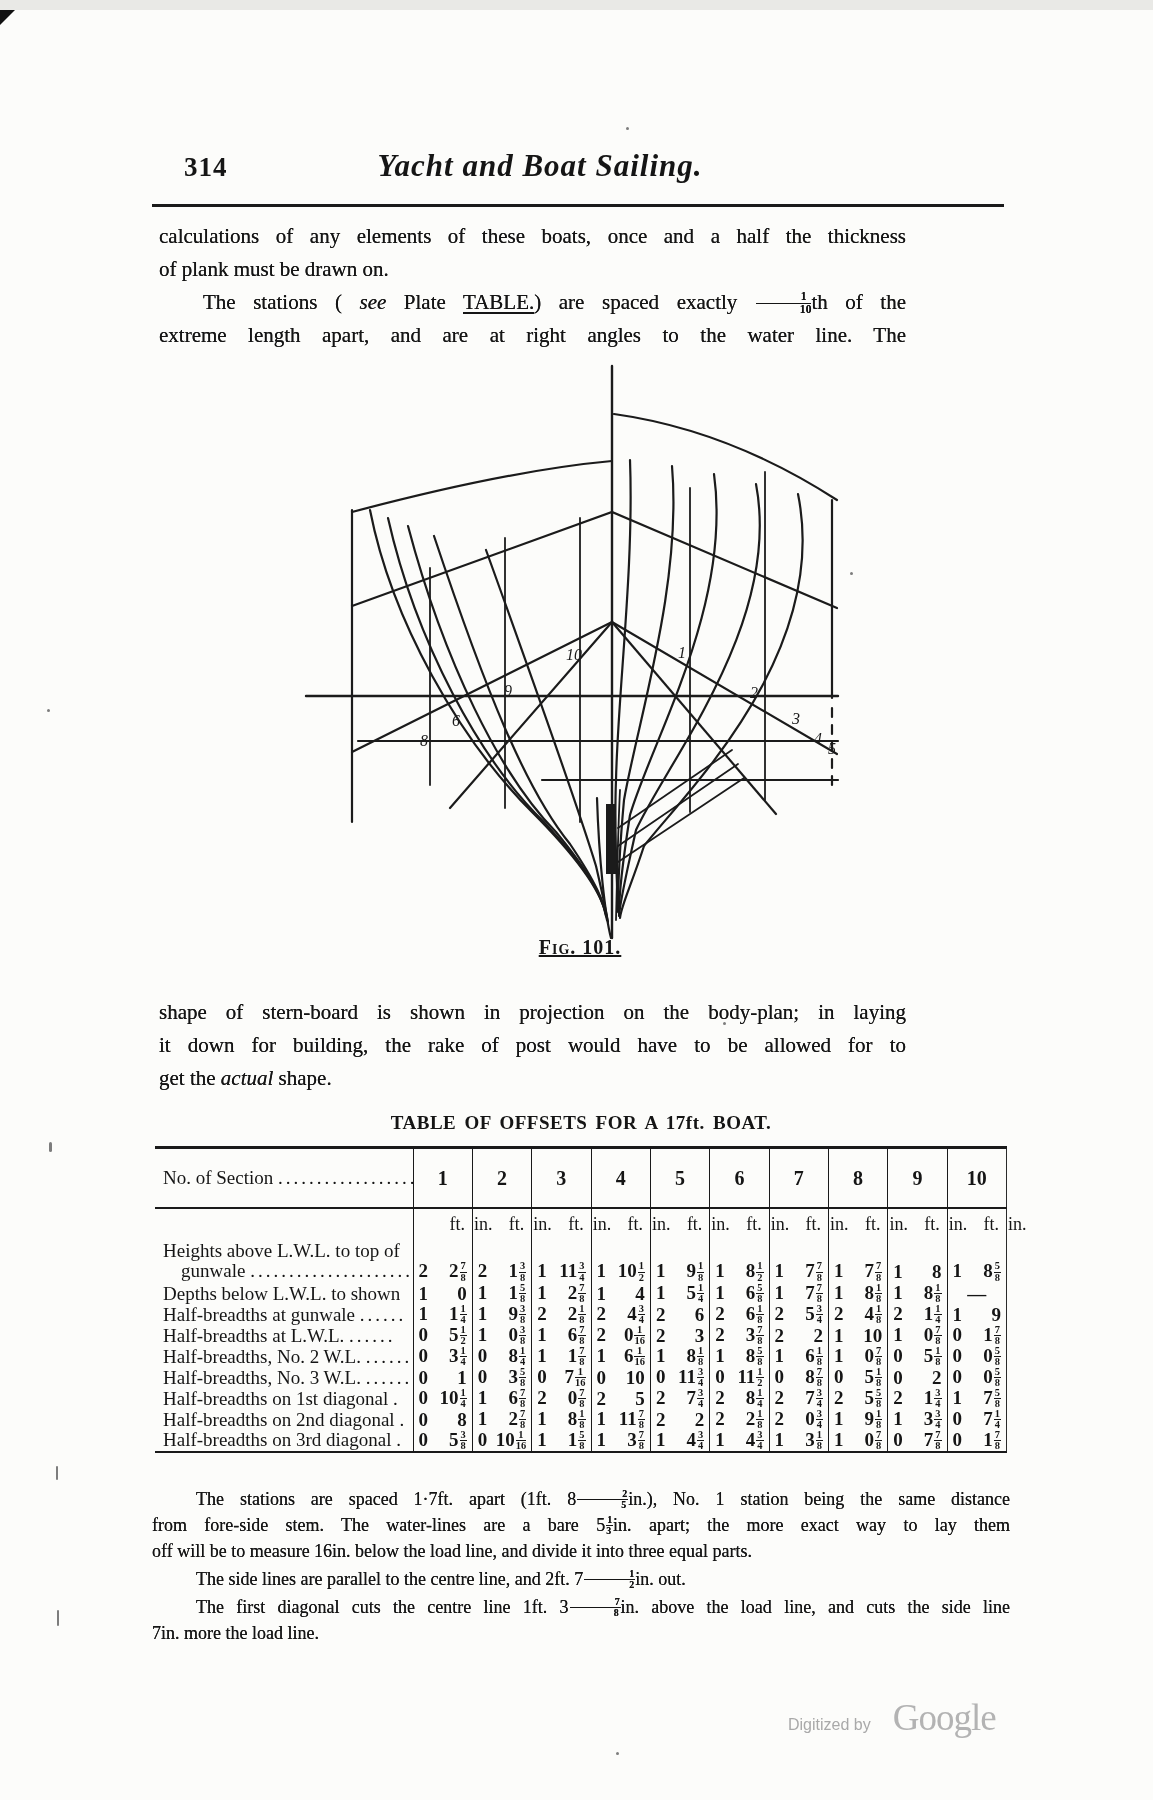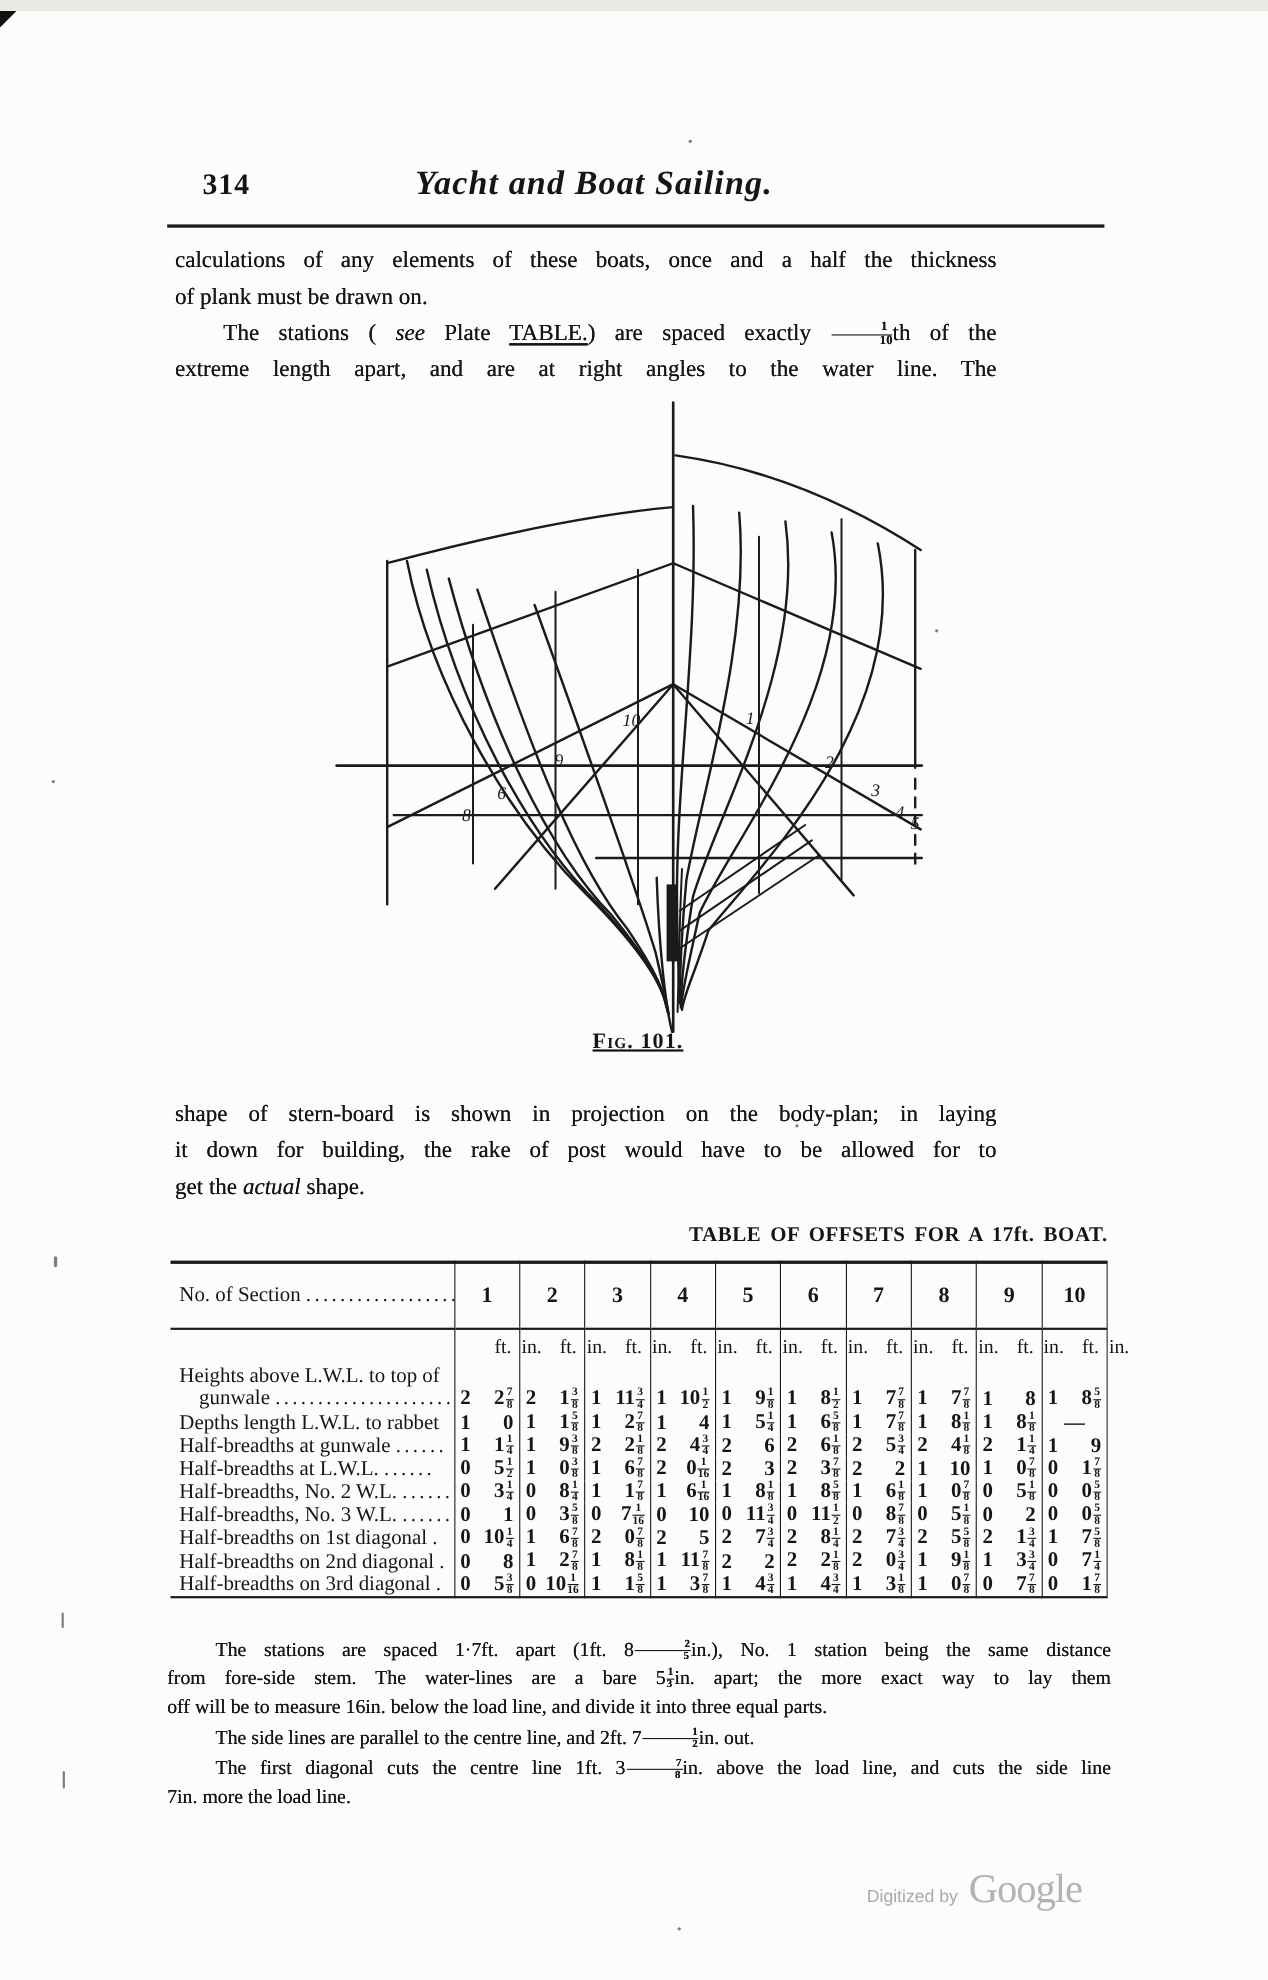--- a/index.html
+++ b/index.html
@@ -27,21 +27,21 @@
   .fr b{display:block;font-weight:inherit;border-bottom:1.4px solid currentColor;padding:0 1px 1px;}
   .fr i{display:block;font-style:normal;padding-top:1px;}
 
   
   .fig{left:300px;top:350px;width:540px;height:588px;}
   .figlab{font-family:"Liberation Serif",serif;font-style:italic;font-size:16px;fill:#1b1b1b;}
   .figcap{left:330px;top:926px;width:500px;text-align:center;font-size:20px;font-weight:bold;
           font-variant:small-caps;letter-spacing:1px;text-decoration:underline;}
 
   
-  .tbltitle{left:155px;top:1102px;width:852px;text-align:right;font-size:19px;font-weight:bold;
+  .tbltitle{left:155px;top:1102px;width:852px;text-align:center;font-size:19px;font-weight:bold;
             letter-spacing:0.5px;word-spacing:3px;}
   table.offsets{left:155px;top:1136px;width:852px;border-collapse:collapse;table-layout:fixed;
             font-size:19px;color:#151515;border-top:3px solid #1a1a1a;border-bottom:2.5px solid #1a1a1a;
             border-right:1.5px solid #2a2a2a;}
   .offsets col.lab{width:258px;}
   .offsets th,.offsets td{padding:0;font-weight:normal;line-height:20px;}
   .offsets th+th,.offsets td+td{border-left:1.9px solid #1a1a1a;}
   .offsets thead tr:first-child th{border-bottom:2px solid #1a1a1a;height:58px;}
   .offsets thead tr.units th{height:30px;font-size:18px;text-align:center;padding-left:36px;}
   .offsets tbody tr{height:21px;}
@@ -53,21 +53,21 @@
   .offsets thead .num{font-size:20px;font-weight:bold;text-align:center;}
   .offsets tbody .num{white-space:nowrap;font-weight:bold;}
   .offsets tbody .num .ft{display:inline-block;width:30%;text-align:left;padding-left:5px;box-sizing:border-box;}
   .offsets tbody .num .in{display:inline-block;width:70%;text-align:right;padding-right:5px;box-sizing:border-box;}
   .offsets tbody .dash{text-align:center;font-weight:bold;}
 
   
   .foot{left:152px;width:858px;font-size:18px;line-height:26px;text-shadow:0 0 0.3px #222;}
 
   
-  .wm{left:788px;top:1686px;display:flex;align-items:baseline;gap:10px;justify-content:space-between;}
+  .wm{left:788px;top:1686px;display:flex;align-items:baseline;gap:22px;justify-content:space-between;}
   .wm .pre{font-family:"Liberation Sans",sans-serif;font-size:16px;color:#a9a9a9;}
   .wm .logo{font-family:"Liberation Serif",serif;font-size:37px;color:#b3b3b3;letter-spacing:-1px;}
 
   
   .wedge{left:0;top:0;width:15px;height:15px;background:#111;
          clip-path:polygon(0 0,100% 0,0 100%);}
   .speck{position:absolute;background:#7d7d7d;border-radius:50%;}
 </style>
 </head>
 <body>
@@ -216,21 +216,21 @@
           <td class="num"><span class="ft">1</span><span class="in">11<span class="fr"><b>3</b><i>4</i></span></span></td>
           <td class="num"><span class="ft">1</span><span class="in">10<span class="fr"><b>1</b><i>2</i></span></span></td>
           <td class="num"><span class="ft">1</span><span class="in">9<span class="fr"><b>1</b><i>8</i></span></span></td>
           <td class="num"><span class="ft">1</span><span class="in">8<span class="fr"><b>1</b><i>2</i></span></span></td>
           <td class="num"><span class="ft">1</span><span class="in">7<span class="fr"><b>7</b><i>8</i></span></span></td>
           <td class="num"><span class="ft">1</span><span class="in">7<span class="fr"><b>7</b><i>8</i></span></span></td>
           <td class="num"><span class="ft">1</span><span class="in">8</span></td>
           <td class="num"><span class="ft">1</span><span class="in">8<span class="fr"><b>5</b><i>8</i></span></span></td>
         </tr>
         <tr>
-          <td class="lab">Depths length L.W.L. to rabbet</td>
+          <td class="lab">Depths below L.W.L. to shown</td>
           <td class="num"><span class="ft">1</span><span class="in">0</span></td>
           <td class="num"><span class="ft">1</span><span class="in">1<span class="fr"><b>5</b><i>8</i></span></span></td>
           <td class="num"><span class="ft">1</span><span class="in">2<span class="fr"><b>7</b><i>8</i></span></span></td>
           <td class="num"><span class="ft">1</span><span class="in">4</span></td>
           <td class="num"><span class="ft">1</span><span class="in">5<span class="fr"><b>1</b><i>4</i></span></span></td>
           <td class="num"><span class="ft">1</span><span class="in">6<span class="fr"><b>5</b><i>8</i></span></span></td>
           <td class="num"><span class="ft">1</span><span class="in">7<span class="fr"><b>7</b><i>8</i></span></span></td>
           <td class="num"><span class="ft">1</span><span class="in">8<span class="fr"><b>1</b><i>8</i></span></span></td>
           <td class="num"><span class="ft">1</span><span class="in">8<span class="fr"><b>1</b><i>8</i></span></span></td>
           <td class="num dash">—</td>

